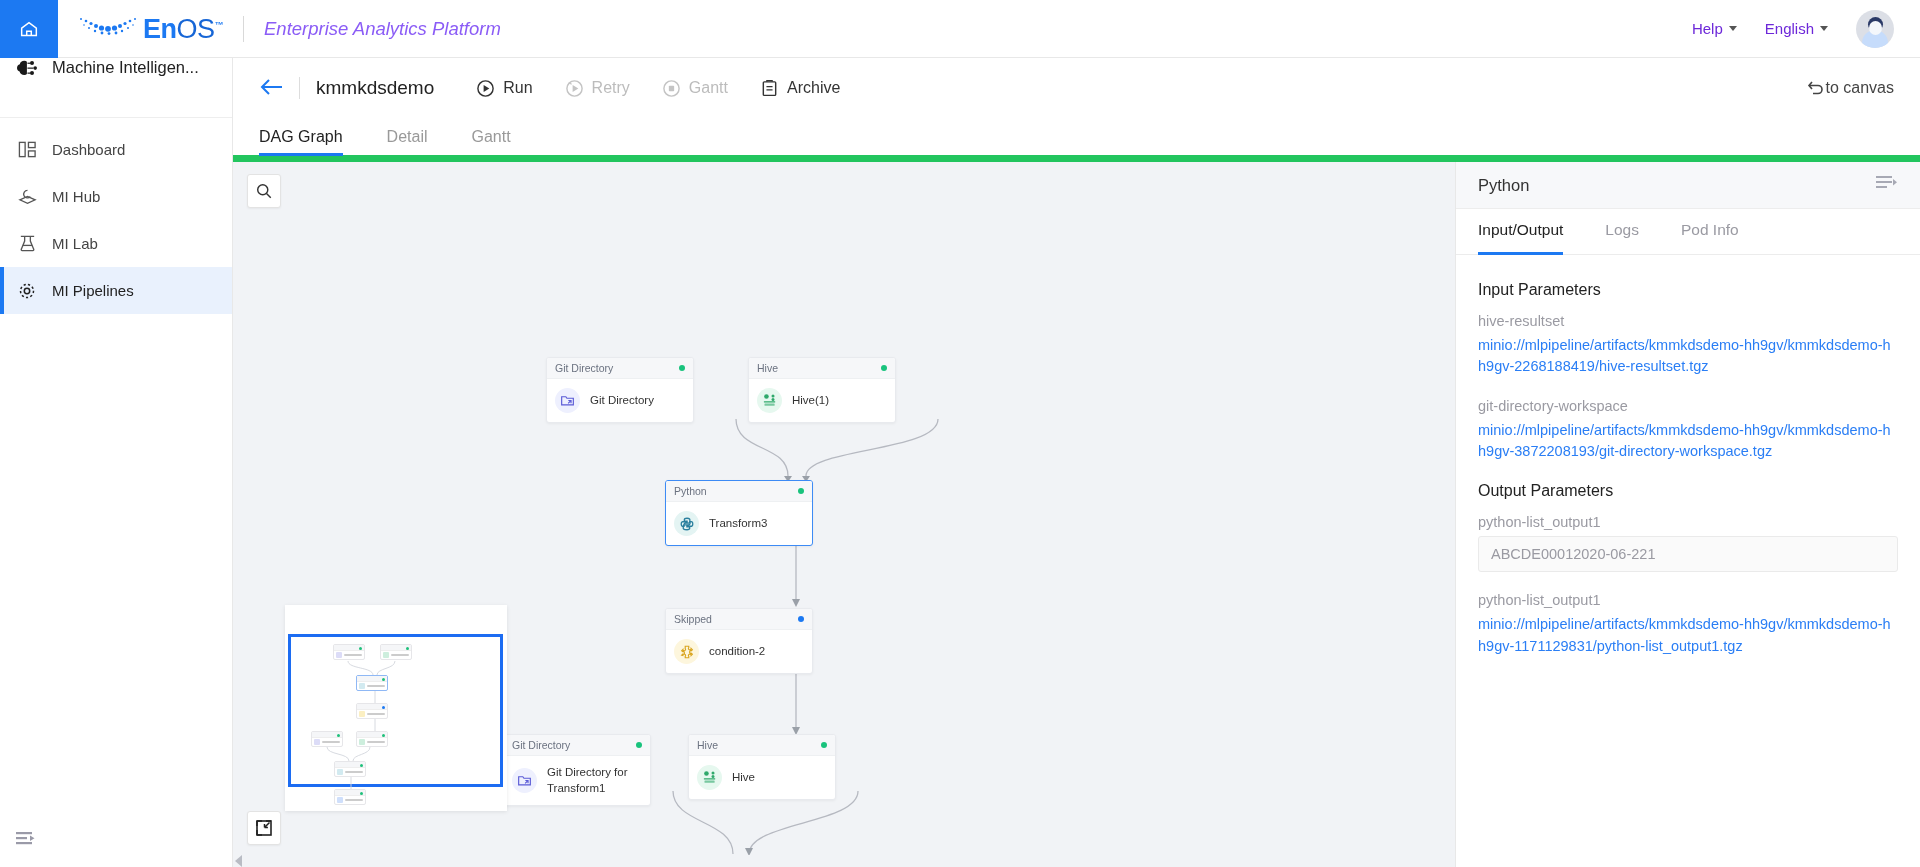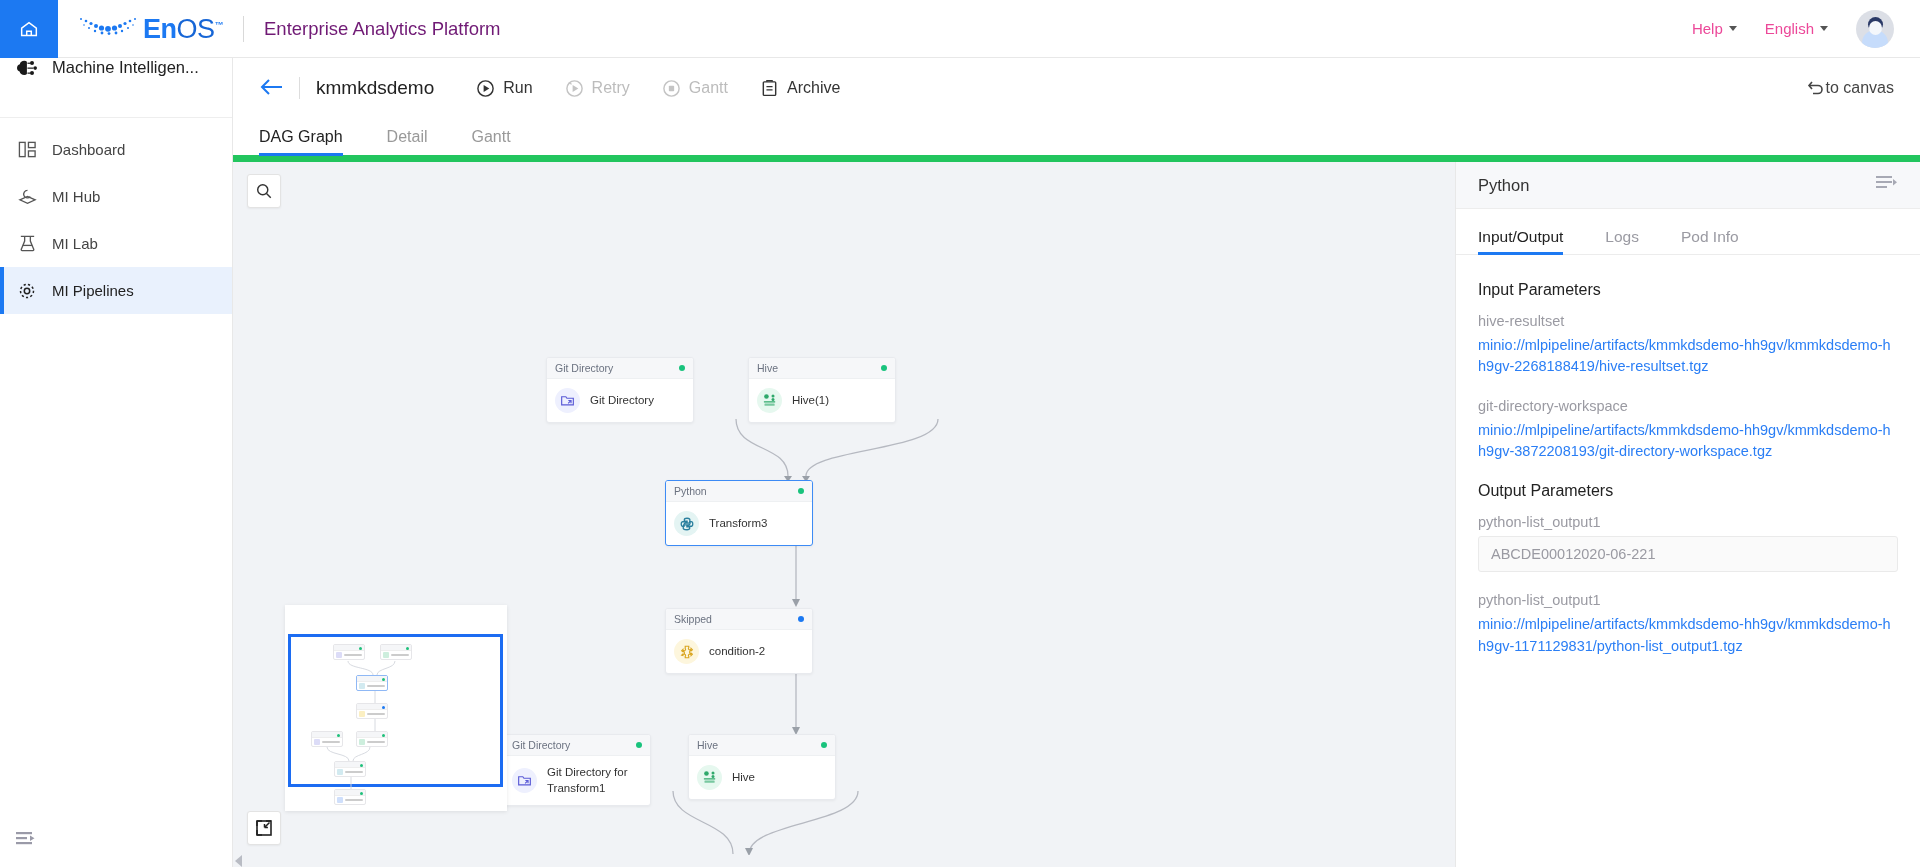--- a/index.html
+++ b/index.html
@@ -33,27 +33,27 @@
   .logo-wrap { display: flex; align-items: flex-end; gap: 3px; }
   .logo-text {
     font-size: 27px; font-weight: bold; letter-spacing: -0.5px;
     color: #1c79f2; line-height: 1;
   }
   .logo-text .os { color: #1766d6; font-weight: normal; }
   .logo-tm { font-size: 9px; color: #1c79f2; vertical-align: super; }
   .brand-divider {
     width: 1px; height: 26px; background: #d9d9d9; margin: 0 6px;
   }
-  .brand-title { font-size: 18.5px; color: #701a75; }
+  .brand-title { font-size: 18.5px; color: #8b5cf6; font-style: italic; }
   .topbar-right {
     margin-left: auto; display: flex; align-items: center;
     gap: 28px; padding-right: 26px;
   }
   .tb-link {
-    font-size: 15px; color: #ec4899; cursor: pointer;
+    font-size: 15px; color: #6d28d9; cursor: pointer;
     display: flex; align-items: center; gap: 6px;
   }
   .caret {
     width: 0; height: 0; border-left: 4px solid transparent;
     border-right: 4px solid transparent; border-top: 5px solid #555;
   }
   .avatar {
     width: 38px; height: 38px; border-radius: 50%;
     background: #dcdfe6; overflow: hidden; position: relative;
     cursor: pointer;
@@ -246,21 +246,21 @@
     border-left: 1px solid #e8e8e8;
     display: flex; flex-direction: column; min-height: 0;
   }
   .rp-head {
     height: 47px; background: #f7f8fa; border-bottom: 1px solid #ededed;
     display: flex; align-items: center; padding: 0 22px;
   }
   .rp-title { font-size: 16.5px; color: #333; }
   .rp-collapse { margin-left: auto; cursor: pointer; }
   .rp-tabs {
-    display: flex; align-items: flex-end; gap: 42px;
+    display: flex; gap: 42px;
     padding: 12px 22px 0; border-bottom: 1px solid #ececec; height: 46px;
   }
   .rp-tab {
     font-size: 15.5px; color: #9a9aa2; padding-bottom: 8px;
     cursor: pointer; position: relative;
   }
   .rp-tab.active { color: #222; }
   .rp-tab.active::after {
     content: ""; position: absolute; left: 0; right: 0; bottom: -1px;
     height: 3px; background: #1c79f2;

